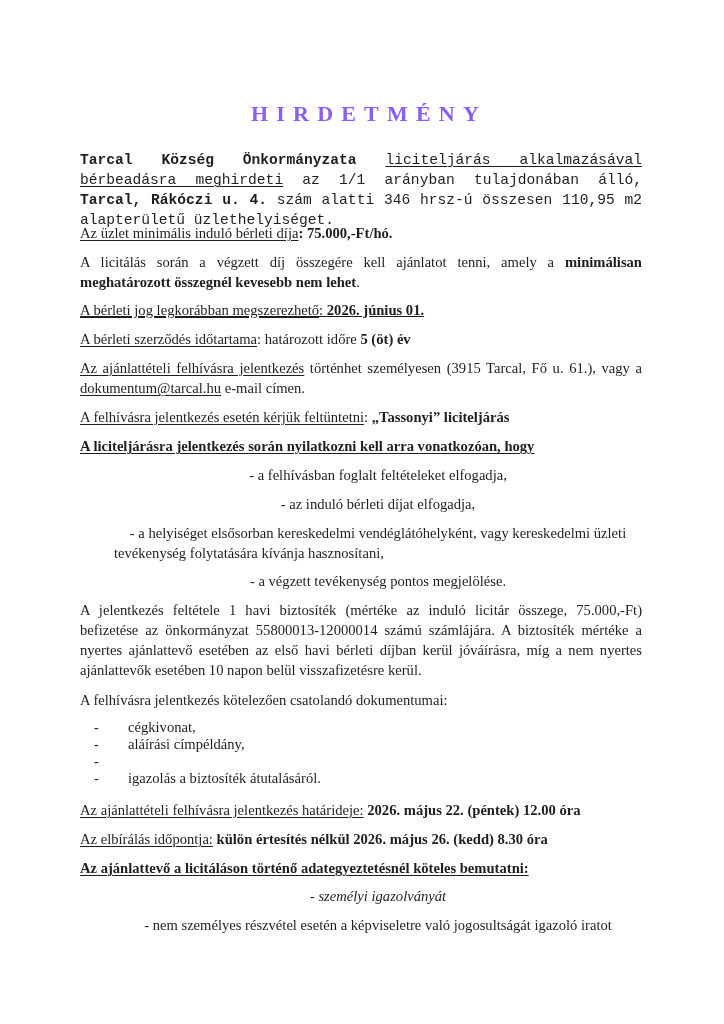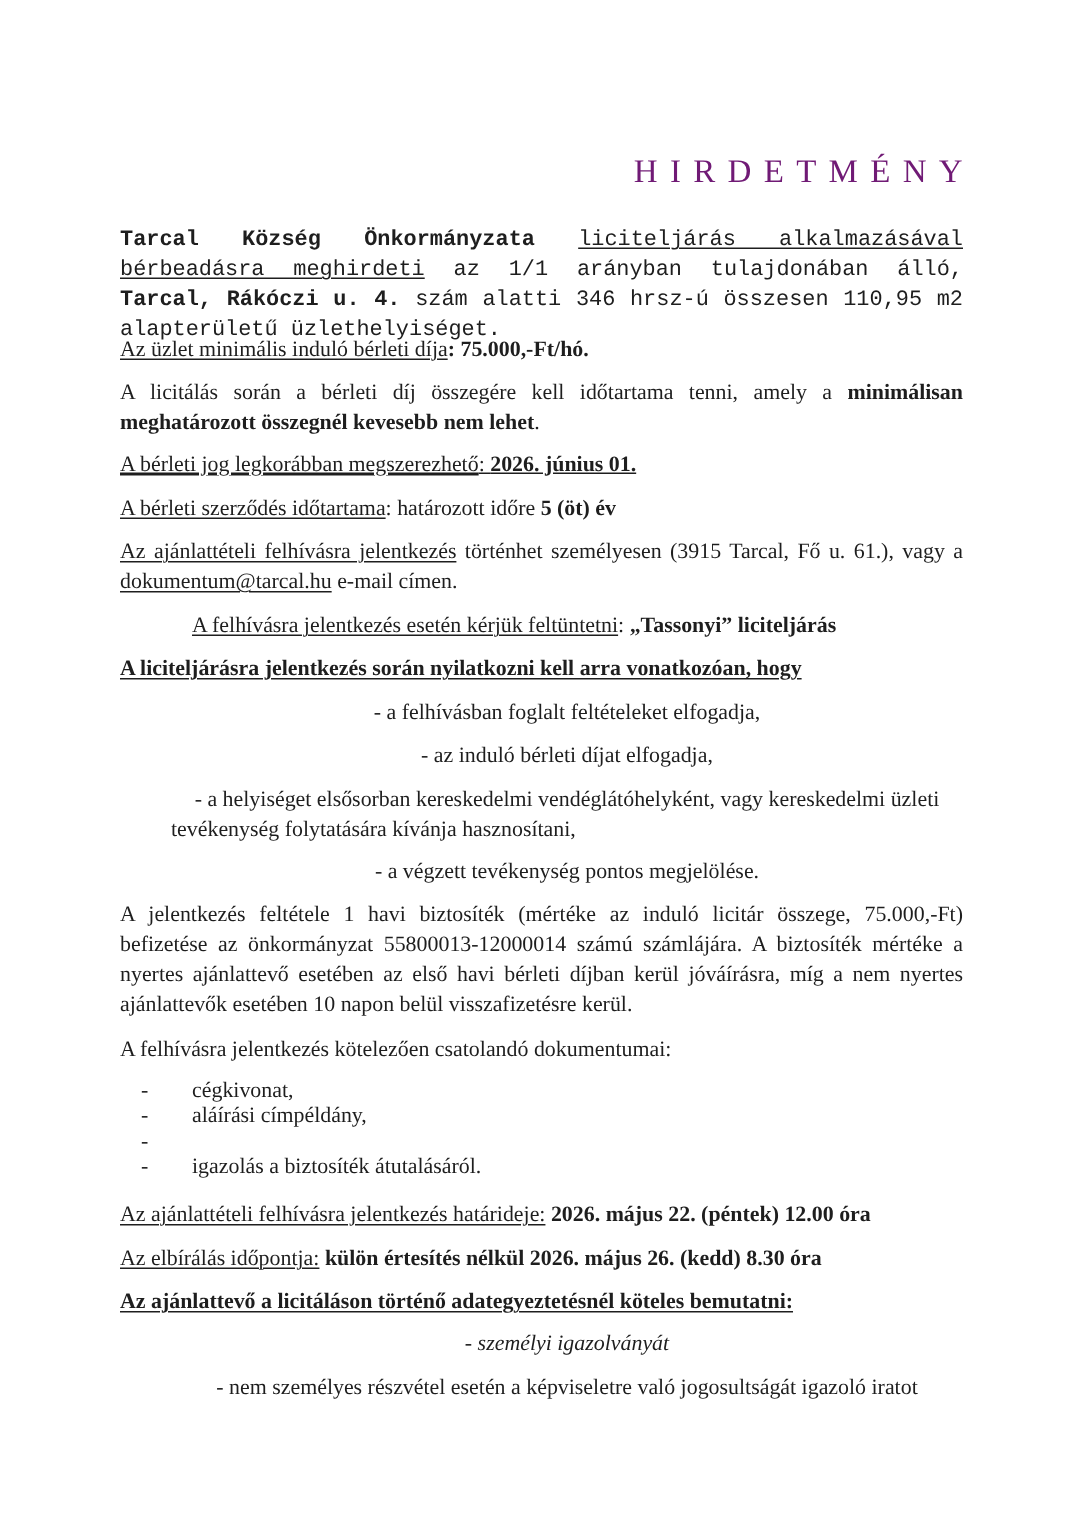--- a/index.html
+++ b/index.html
@@ -21,25 +21,25 @@
       position: absolute;
       left: 80px;
       top: 0;
       width: 562px;
     }
     .title {
       position: absolute;
       left: 0;
       top: 86px;
       width: 562px;
-      text-align: right;
+      text-align: center;
       font-size: 22px;
-      font-weight: normal;
+      font-weight: bold;
       letter-spacing: 8.2px;
-      color: #701a75;
+      color: #8b5cf6;
       line-height: 26px;
       padding-left: 8px;
     }
     .block {
       position: absolute;
       left: 0;
       width: 562px;
       margin: 0;
     }
     .justify { text-align: justify; text-align-last: left; }
@@ -68,36 +68,36 @@
   <p class="block justify" style="top:150px;font-family:Liberation Mono, monospace;">
     <span class="b">Tarcal Község Önkormányzata</span>
     <span class="u">liciteljárás alkalmazásával bérbeadásra meghirdeti</span><span> az 1/1 arányban tulajdonában álló, </span><span class="b">Tarcal, Rákóczi u. 4.</span><span> szám alatti 346 hrsz-ú összesen 110,95 m2 alapterületű üzlethelyiséget.</span>
   </p>
 
   <p class="block" style="top:223px;">
     <span class="u">Az üzlet minimális induló bérleti díja</span><span class="b">: 75.000,-Ft/hó.</span>
   </p>
 
   <p class="block justify" style="top:252px;">
-    <span>A licitálás során a bérleti díj összegére kell időtartama tenni, amely a </span><span class="b">minimálisan meghatározott összegnél kevesebb nem lehet</span><span>.</span>
+    <span>A licitálás során a végzett díj összegére kell ajánlatot tenni, amely a </span><span class="b">minimálisan meghatározott összegnél kevesebb nem lehet</span><span>.</span>
   </p>
 
   <p class="block" style="top:300px;text-decoration:underline;">
     <span class="u">A bérleti jog legkorábban megszerezhető</span><span>: </span><span class="b">2026. június 01.</span>
   </p>
 
   <p class="block" style="top:329px;">
     <span class="u">A bérleti szerződés időtartama</span><span>: határozott időre </span><span class="b">5 (öt) év</span>
   </p>
 
   <p class="block justify" style="top:358px;">
     <span class="u">Az ajánlattételi felhívásra jelentkezés</span><span> történhet személyesen (3915 Tarcal, Fő u. 61.), vagy a </span><span class="u">dokumentum@tarcal.hu</span><span> e-mail címen.</span>
   </p>
 
-  <p class="block" style="top:407px;margin-left:48px;">
+  <p class="block" style="top:407px;">
     <span class="u">A felhívásra jelentkezés esetén kérjük feltüntetni</span><span>: </span><span class="b">„Tassonyi” liciteljárás</span>
   </p>
 
   <p class="block b u" style="top:436px;">A liciteljárásra jelentkezés során nyilatkozni kell arra vonatkozóan, hogy</p>
 
   <p class="block indent" style="top:465px;">- a felhívásban foglalt feltételeket elfogadja,</p>
   <p class="block indent" style="top:494px;">- az induló bérleti díjat elfogadja,</p>
   <p class="block indent justify" style="top:523px;">- a helyiséget elsősorban kereskedelmi vendéglátóhelyként, vagy kereskedelmi üzleti tevékenység folytatására kívánja hasznosítani,</p>
   <p class="block indent" style="top:571px;">- a végzett tevékenység pontos megjelölése.</p>
 

